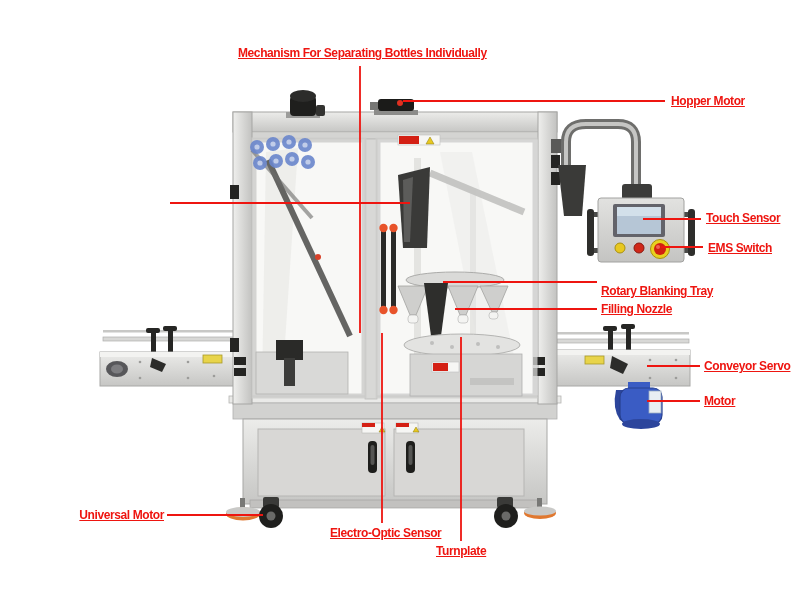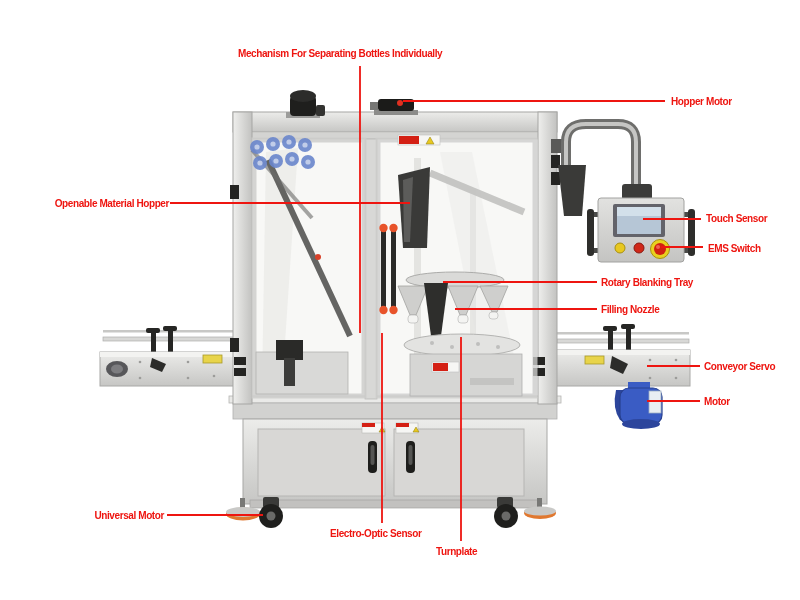--- a/index.html
+++ b/index.html
@@ -4,24 +4,25 @@
 <style>
   :root{ --red:#ee1510; }
   html,body{margin:0;padding:0;background:#ffffff;}
   body{width:800px;height:600px;font-family:"Liberation Sans",sans-serif;}
   .stage{position:relative;width:800px;height:600px;background:#ffffff;overflow:hidden;}
   .stage svg{position:absolute;left:0;top:0;}
   .lbl{
     position:absolute;
     color:var(--red);
     font-weight:bold;
-    font-size:10px;
+    font-size:12px;
     letter-spacing:-0.4px;
     white-space:nowrap;
     line-height:15px;
+    text-decoration:underline;
   }
   .lbl.r{text-align:right;}
 </style>
 </head>
 <body>
 
 <div class="stage">
 
 <svg width="800" height="600" viewBox="0 0 800 600">
   <defs>
@@ -295,24 +296,23 @@
     <line x1="647" y1="366" x2="700" y2="366"></line>
     <line x1="647" y1="401" x2="700" y2="401"></line>
     <line x1="167" y1="515" x2="263" y2="515"></line>
     <line x1="382" y1="333" x2="382" y2="523"></line>
     <line x1="461" y1="337" x2="461" y2="541"></line>
   </g>
 </svg>
 
 <div class="lbl" style="left:238px;top:46px">Mechanism For Separating Bottles Individually</div>
 <div class="lbl" style="left:671px;top:94px">Hopper Motor</div>
-<div class="lbl r" style="right:631px;top:196px">Openable Material Hopper</div>
 <div class="lbl" style="left:706px;top:211px">Touch Sensor</div>
 <div class="lbl" style="left:708px;top:241px">EMS Switch</div>
-<div class="lbl" style="left:601px;top:275px">Rotary Blanking Tray</div>
+<div class="lbl" style="left:601px;top:284px">Rotary Blanking Tray</div>
 <div class="lbl" style="left:601px;top:302px">Filling Nozzle</div>
 <div class="lbl" style="left:704px;top:359px">Conveyor Servo</div>
 <div class="lbl" style="left:704px;top:394px">Motor</div>
 <div class="lbl r" style="right:636px;top:508px">Universal Motor</div>
 <div class="lbl" style="left:330px;top:526px">Electro-Optic Sensor</div>
 <div class="lbl" style="left:436px;top:544px">Turnplate</div>
 
 </div>
 
 </body></html>

